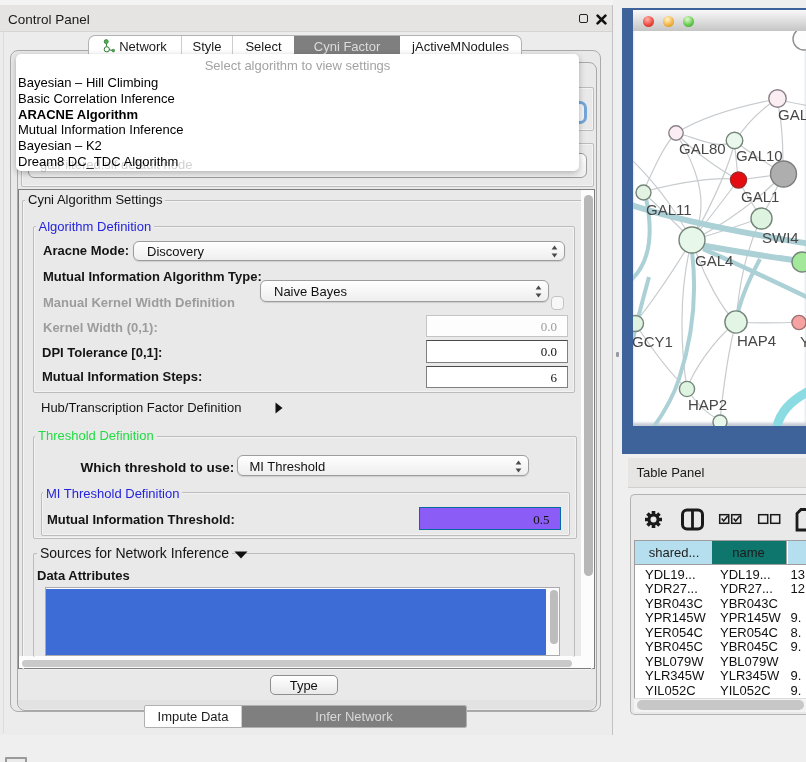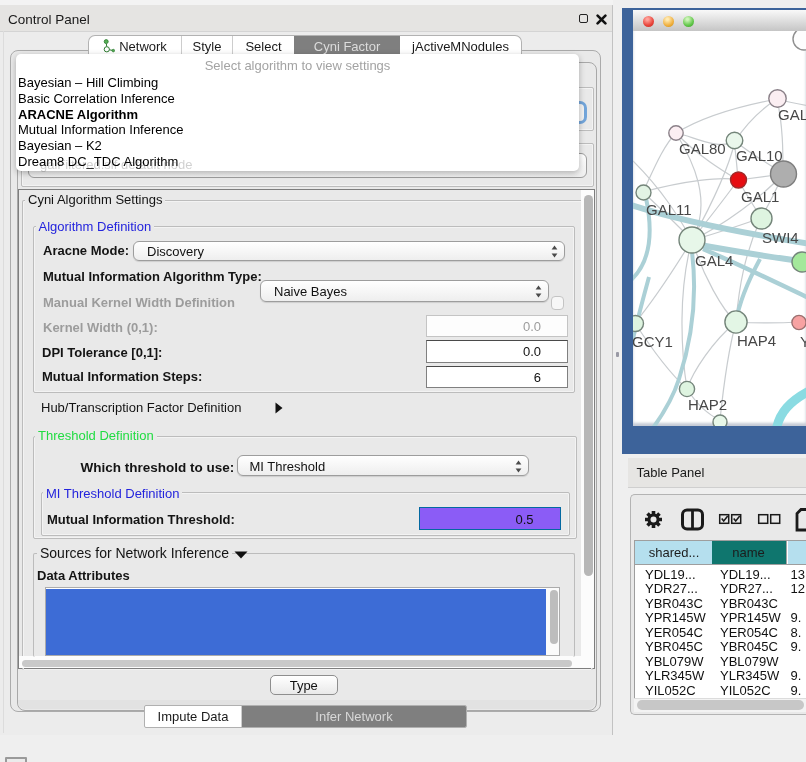--- a/index.html
+++ b/index.html
@@ -7,21 +7,21 @@
   .abs{position:absolute;}
   .b{font-weight:bold;}
   .lbl{position:absolute;font-size:13px;color:#141414;font-weight:bold;line-height:15px;}
   .dis{color:#9c9c9c;}
   .fs{position:absolute;border:1px solid #bcbcbc;border-radius:2px;box-shadow:inset 0 0 0 1px #f3f3f3;}
   .ft{position:absolute;background:#e9e9e9;padding:0 3px;font-size:13px;line-height:14px;}
   .combo{position:absolute;background:linear-gradient(#ffffff,#eeeeee);border:1px solid #9d9d9d;border-radius:6px;font-size:13px;color:#111;box-shadow:0 1px 1px rgba(0,0,0,0.12);}
   .ctext{position:absolute;top:3px;}
   .spin{position:absolute;width:7px;height:13px;}
   .tf{position:absolute;font-size:13px;color:#111;}
-  .tf span{position:absolute;right:26px;}
+  .tf span{position:absolute;right:10px;font-family:Liberation Serif, serif;}
 </style>
 </head>
 <body>
 <div class="abs" style="left:0;top:0;width:613px;height:5px;background:#f3f3f3;"></div>
 
 <div class="abs" style="left:0;top:5px;width:612px;height:729px;background:#ececec;border-top:1px solid #cacaca;border-right:1px solid #c2c2c2;border-bottom:1px solid #c9c9c9;"></div>
 <div class="abs" style="left:0;top:5px;width:612px;height:26px;background:#e5e4e2;border-bottom:1px solid #d4d4d4;"></div>
 <div class="abs" style="left:8px;top:11.5px;font-size:13.5px;color:#1a1a1a;">Control Panel</div>
 <div class="abs" style="left:579px;top:14px;width:7px;height:7px;border:1.7px solid #222;border-radius:2px;"></div>
 <svg class="abs" style="left:596px;top:14px;" width="11" height="11" viewBox="0 0 11 11">

